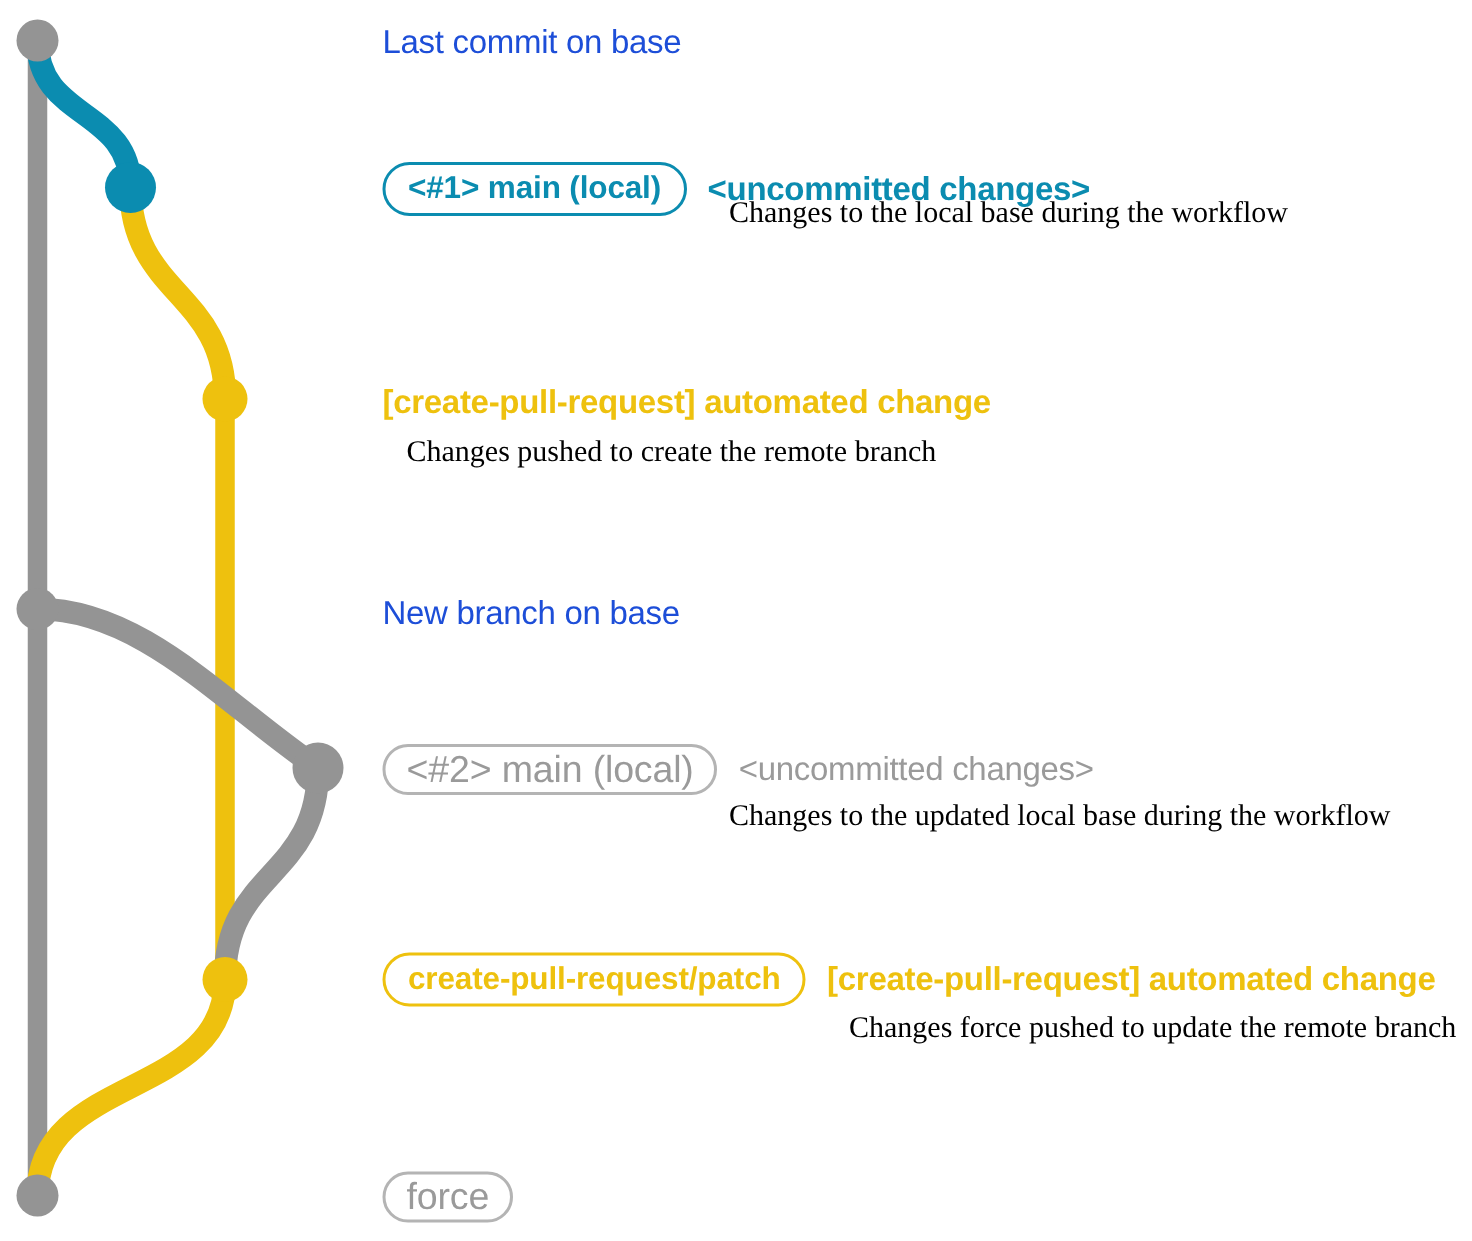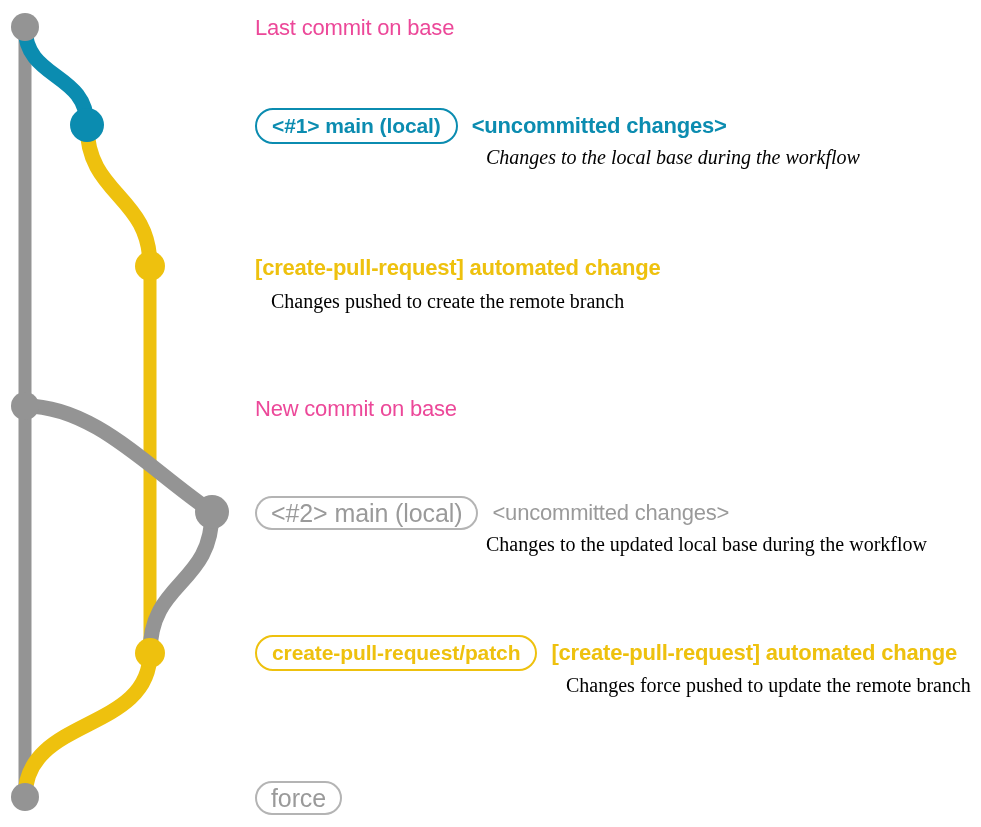--- a/index.html
+++ b/index.html
@@ -54,21 +54,21 @@
   .badge.small  { height: 34px; padding: 0 14px; font-weight: 400; font-size: 25px; }
 
   
   .subject {
     font-size: 22px;
     letter-spacing: -0.2px;
   }
   .subject.teal   { color: #0b8cb0; font-weight: 700; }
   .subject.yellow { color: #eec10e; font-weight: 700; }
   .subject.gray   { color: #9a9a9a; font-weight: 400; }
-  .subject.gray-light { color: #ec4899; font-weight: 400; }
+  .subject.gray-light { color: #1d4ed8; font-weight: 400; }
   .subject.pad { margin-left: 14px; }
 
   
   .note {
     position: absolute;
     font-family: "Liberation Serif", "DejaVu Serif", serif;
     font-size: 20px;
     color: #000000;
     white-space: nowrap;
   }
@@ -102,29 +102,29 @@
 </svg>
 
 <div class="row" style="left:255px; top:11px; height:34px;">
   <span class="subject gray-light">Last commit on base</span>
 </div>
 
 <div class="row" style="left:255px; top:108px; height:36px;">
   <span class="badge teal">&lt;#1&gt; main (local)</span>
   <span class="subject teal pad">&lt;uncommitted changes&gt;</span>
 </div>
-<div class="note" style="left:486px; top:146px;font-style:italic;">Changes to the local base during the workflow</div>
+<div class="note" style="left:486px; top:131px;">Changes to the local base during the workflow</div>
 
 <div class="row" style="left:255px; top:253px; height:30px;">
   <span class="subject yellow">[create-pull-request] automated change</span>
 </div>
 <div class="note" style="left:271px; top:290px;">Changes pushed to create the remote branch</div>
 
 <div class="row" style="left:255px; top:393px; height:32px;">
-  <span class="subject gray-light">New commit on base</span>
+  <span class="subject gray-light">New branch on base</span>
 </div>
 
 <div class="row" style="left:255px; top:496px; height:34px;">
   <span class="badge gray small">&lt;#2&gt; main (local)</span>
   <span class="subject gray pad">&lt;uncommitted changes&gt;</span>
 </div>
 <div class="note" style="left:486px; top:533px;">Changes to the updated local base during the workflow</div>
 
 <div class="row" style="left:255px; top:635px; height:36px;justify-content:flex-end;">
   <span class="badge yellow">create-pull-request/patch</span>

